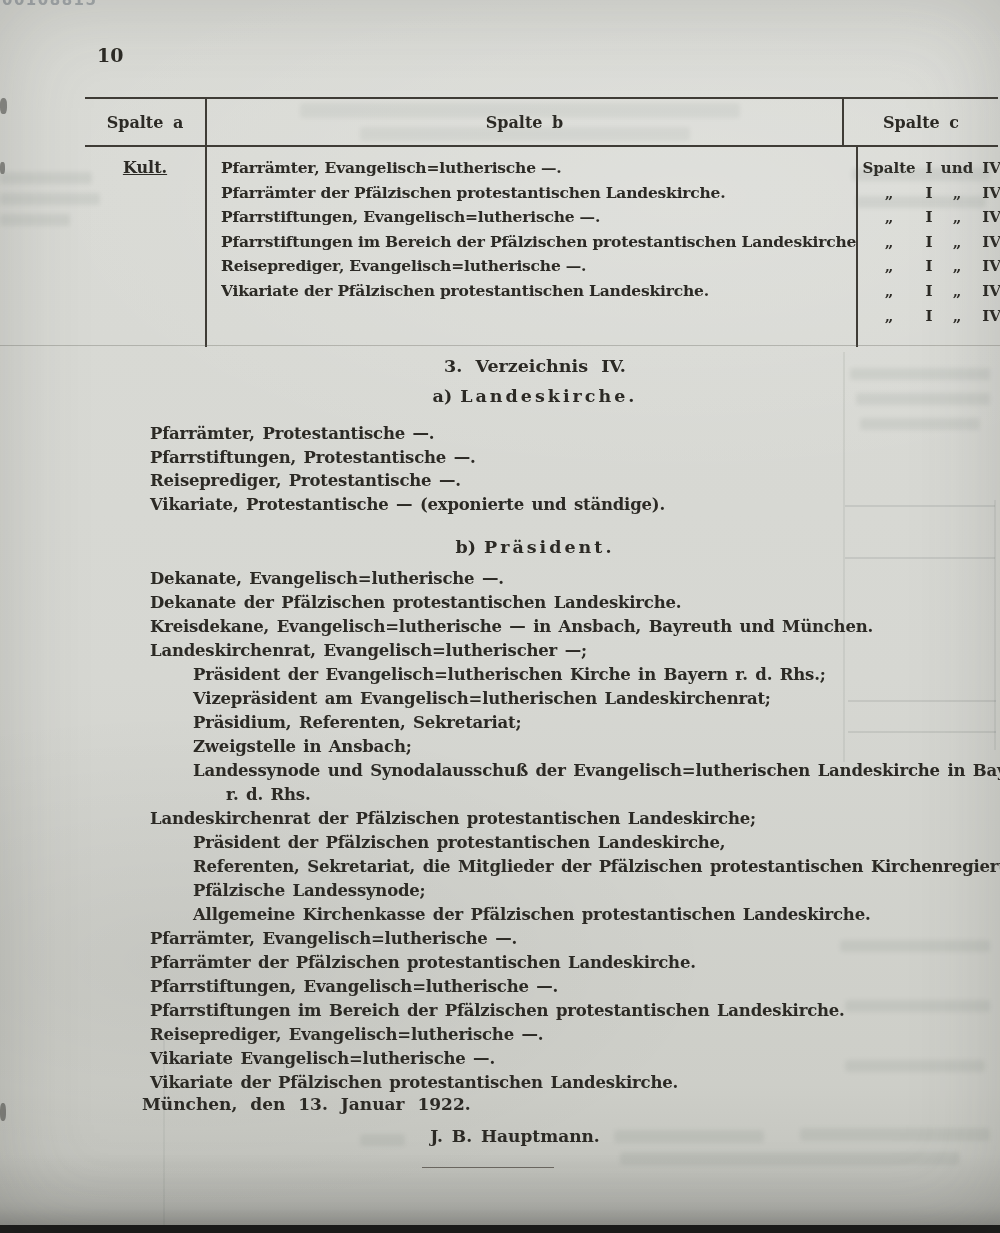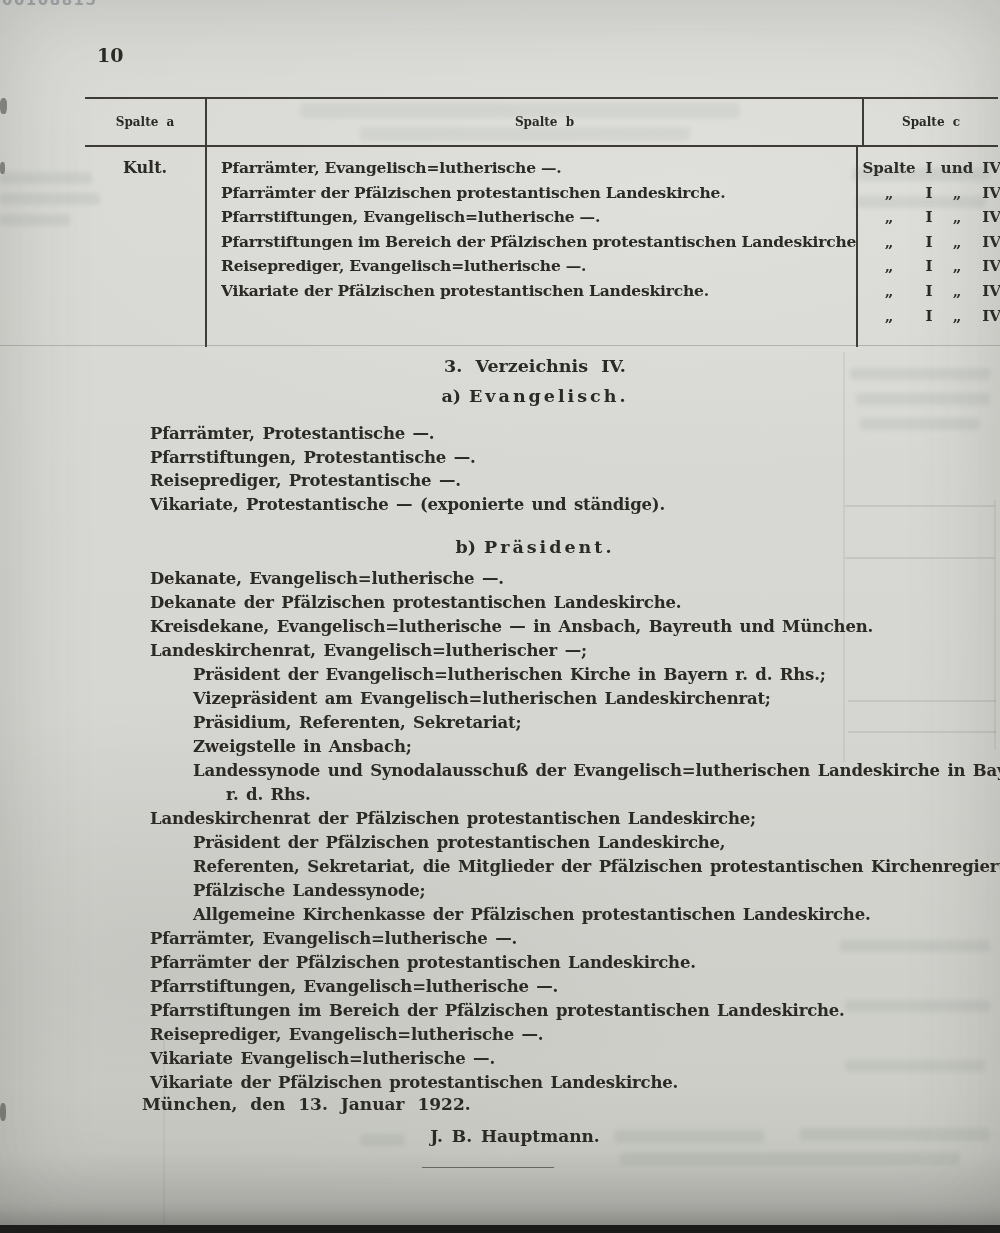--- a/index.html
+++ b/index.html
@@ -18,27 +18,27 @@
     box-shadow:inset 0 0 90px rgba(70,70,62,0.22);}
   .scan-id{position:absolute;left:2px;top:-9px;
     font-family:"DejaVu Sans", sans-serif;font-size:15px;font-weight:bold;
     letter-spacing:1.5px;}
   .page-number{position:absolute;left:97px;top:44px;font-size:19px;font-weight:bold;}
 
   
   .xtable{position:absolute;left:85px;top:97px;width:913px;
     border-top:2px solid #3f3c36;font-weight:bold;}
   .thead{display:flex;height:46px;border-bottom:2px solid #3f3c36;}
-  .th{display:flex;align-items:center;justify-content:center;font-size:12px;word-spacing:4px;}
+  .th{display:flex;align-items:center;justify-content:center;font-size:16px;word-spacing:4px;}
   .col-a{width:120px;border-right:2px solid #3f3c36;flex:none;}
-  .col-b{width:635px;border-right:2px solid #3f3c36;flex:none;padding-left:20px;}
+  .col-b{width:635px;border-right:2px solid #3f3c36;flex:none;}
   .col-c{flex:1;}
   .tbody{display:flex;min-height:200px;}
   .cell-a{width:120px;flex:none;border-right:2px solid #3f3c36;
-    padding-top:9px;text-align:center;font-size:16px;line-height:24.6px;}
+    padding-top:9px;text-align:center;font-size:16px;line-height:24.6px;text-decoration:underline;}
   .cell-b{width:635px;flex:none;border-right:2px solid #3f3c36;
     padding:9px 0 10px 14px;font-size:15.5px;letter-spacing:-0.2px;}
   .cell-c{flex:1;padding-top:9px;font-size:15px;}
   .b-line{line-height:24.6px;white-space:nowrap;overflow:hidden;}
   .c-line{display:grid;grid-template-columns:62px 18px 38px 31px;line-height:24.6px;}
   .c-line span{text-align:center;}
 
   
   .heading{position:absolute;left:35px;width:1000px;text-align:center;
     font-weight:bold;font-size:17.5px;}
@@ -139,21 +139,21 @@
             <span>„</span>
             <span>I</span>
             <span>„</span>
             <span>IV</span>
           </div>
         </div>
     </div>
   </div>
 
   <div class="heading h-verz">3. Verzeichnis IV.</div>
-  <div class="heading h-a"><span>a)</span><span class="spaced">Evangelisch.</span></div>
+  <div class="heading h-a"><span>a)</span><span class="spaced">Landeskirche.</span></div>
 
   <div class="list list-a" id="list-a">
       <div class="li">Pfarrämter, Protestantische —.</div>
       <div class="li">Pfarrstiftungen, Protestantische —.</div>
       <div class="li">Reiseprediger, Protestantische —.</div>
       <div class="li">Vikariate, Protestantische — (exponierte und ständige).</div>
     </div>
 
   <div class="heading h-b"><span>b)</span><span class="spaced">Präsident.</span></div>
 

